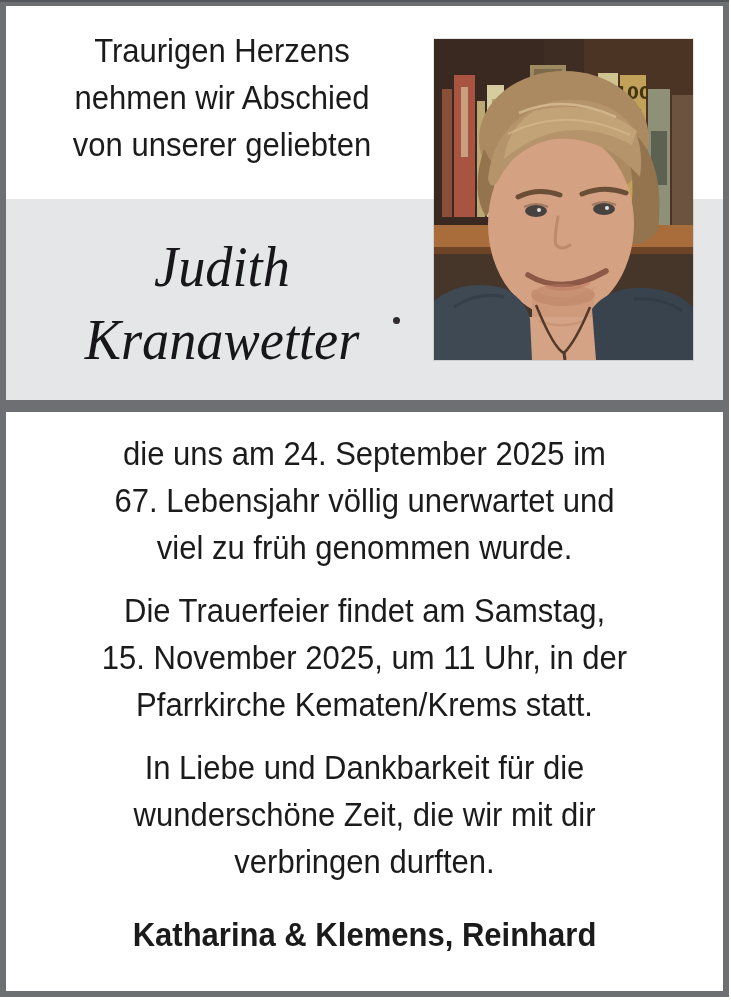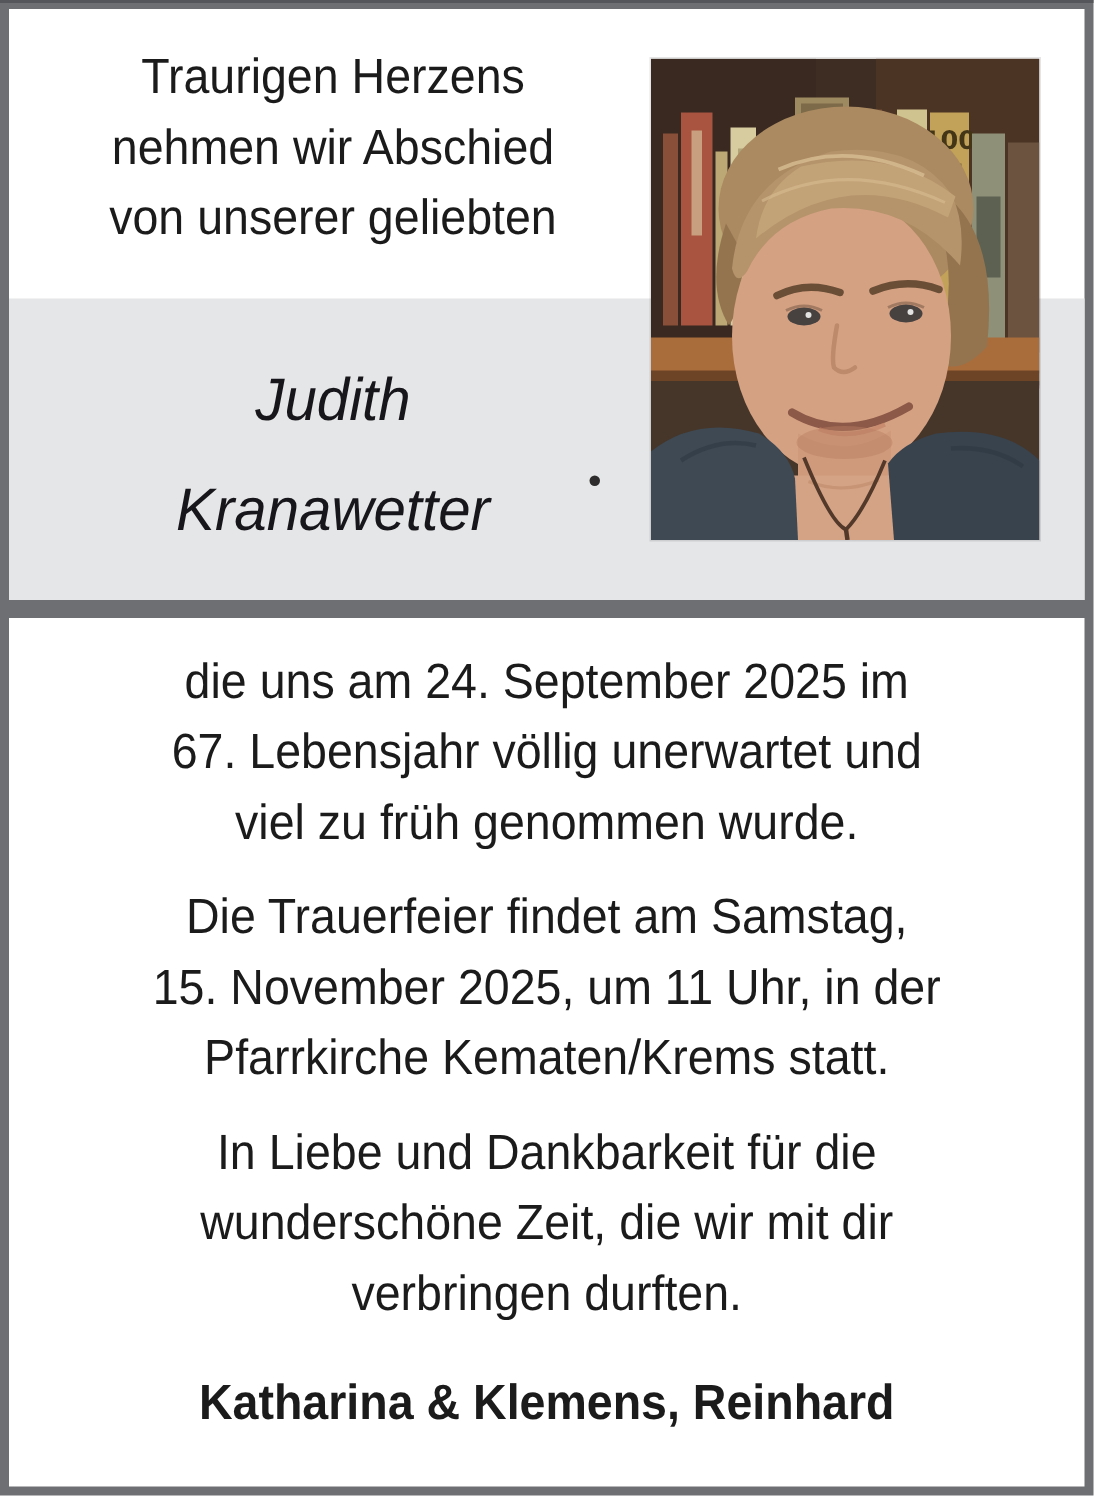--- a/index.html
+++ b/index.html
@@ -10,22 +10,22 @@
   .card-top::before{content:"";position:absolute;top:-6px;left:-6px;right:-6px;height:2px;background:#55565b;}
   .card-bottom{top:406px;height:579px;}
 
   .gray-band{position:absolute;left:0;right:0;top:193px;bottom:0;background:#e5e6e8;}
 
   .intro{position:absolute;left:0;top:21px;width:432px;text-align:center;
          font-size:33px;line-height:47px;transform:scaleX(.94);transform-origin:50% 0;}
   .intro-line{display:block;}
 
   .name{position:absolute;left:0;top:225px;width:432px;margin:0;text-align:center;
-        font-family:Liberation Sans, sans-serif;font-style:italic;font-weight:500;
-        font-size:40px;line-height:73px;color:#17161a;}
+        font-family:Liberation Serif, serif;font-style:italic;font-weight:500;
+        font-size:56px;line-height:73px;color:#17161a;}
   .name-line{display:block;transform:scaleX(.97);transform-origin:50% 0;}
 
   .photo{position:absolute;left:428px;top:33px;width:259px;height:321px;margin:0;
          outline:1px solid rgba(0,0,0,.10);overflow:hidden;}
   .photo svg{display:block;width:100%;height:100%;}
 
   .ink-spot{position:absolute;left:393px;top:317px;width:7px;height:7px;border-radius:50%;background:#2e2c2c;}
 
   .body-copy{padding:18px 8px 0;}
   .para{margin:0 0 16px;text-align:center;font-size:33px;line-height:47px;

